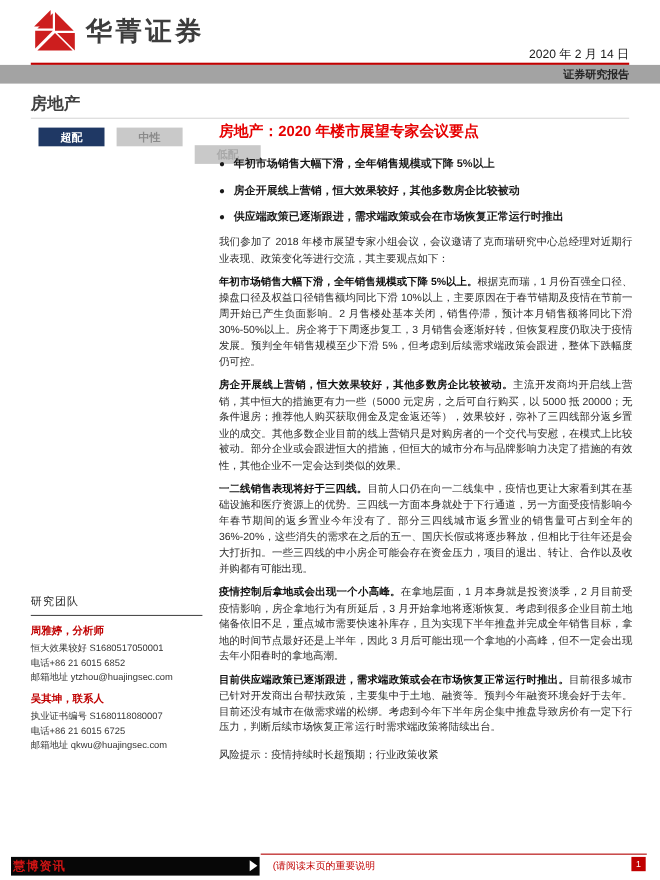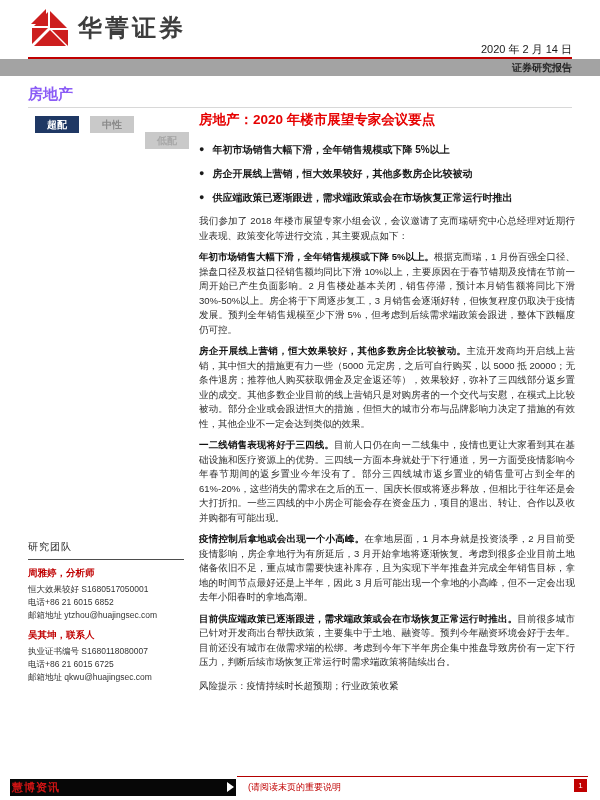--- a/index.html
+++ b/index.html
@@ -13,26 +13,26 @@
   .brand { position:absolute; left:30px; top:8px; display:flex; align-items:center; gap:8px; }
   .brand svg { width:40px; height:40px; display:block; }
   .brand-name { font-size:24px; letter-spacing:3px; color:#3d3d3d; font-weight:600; }
   .report-date { position:absolute; right:28px; top:42px; font-size:11px; color:#1a1a1a; }
   .header-redline { position:absolute; left:28px; right:28px; top:57px; border-top:2px solid #c00000; }
   .header-graybar {
     position:absolute; left:0; right:0; top:59px; height:17px; background:#a3a3a3;
     display:flex; align-items:center; justify-content:flex-end; padding-right:28px;padding-left:12px;
   }
   .report-type { font-size:10px; font-weight:bold; color:#262626; }
-  .sector-title { position:absolute; left:28px; top:85px; font-size:15px; font-weight:bold; color:#8b5cf6; }
+  .sector-title { position:absolute; left:28px; top:85px; font-size:15px; font-weight:bold; color:#404040; }
   .sector-underline { position:absolute; left:28px; right:28px; top:107px; border-top:1px solid #d8d8d8; }
   
   .ratings { position:absolute; left:35px; top:116px; display:flex; gap:11px; }
   .chip {
-    width:44px; height:17px; display:flex; align-items:center; justify-content:center;
+    width:60px; height:17px; display:flex; align-items:center; justify-content:center;
     font-size:10px; font-weight:bold; background:#c9c9c9; color:#8a8a8a; border:none;
   }
   .chip.active { background:#1f3864; color:#ffffff; }
   .chip.dim { color:#a8a8a8;margin-top:16px; }
   
   .main-col { position:absolute; left:199px; top:111px; width:376px; }
   .doc-title { font-size:13.5px; font-weight:bold; color:#e60000; margin-bottom:13px; }
   .bullet { display:flex; gap:8px; margin-bottom:9px; font-size:10px; font-weight:bold; color:#1a1a1a; line-height:15px; }
   .bullet .dot { font-size:9px; line-height:15px; }
   .body-p { font-size:9.5px; line-height:14.5px; text-align:justify; color:#2b2b2b; margin-top:7px; margin-bottom:7px; }
@@ -111,21 +111,21 @@
 
     <p class="body-p">我们参加了 2018 年楼市展望专家小组会议，会议邀请了克而瑞研究中心总经理对近期行业表现、政策变化等进行交流，其主要观点如下：</p>
 
     <p class="body-p">
       <b>年初市场销售大幅下滑，全年销售规模或下降 5%以上。</b><span>根据克而瑞，1 月份百强全口径、操盘口径及权益口径销售额均同比下滑 10%以上，主要原因在于春节错期及疫情在节前一周开始已产生负面影响。2 月售楼处基本关闭，销售停滞，预计本月销售额将同比下滑 30%-50%以上。房企将于下周逐步复工，3 月销售会逐渐好转，但恢复程度仍取决于疫情发展。预判全年销售规模至少下滑 5%，但考虑到后续需求端政策会跟进，整体下跌幅度仍可控。</span>
     </p>
     <p class="body-p">
       <b>房企开展线上营销，恒大效果较好，其他多数房企比较被动。</b><span>主流开发商均开启线上营销，其中恒大的措施更有力一些（5000 元定房，之后可自行购买，以 5000 抵 20000；无条件退房；推荐他人购买获取佣金及定金返还等），效果较好，弥补了三四线部分返乡置业的成交。其他多数企业目前的线上营销只是对购房者的一个交代与安慰，在模式上比较被动。部分企业或会跟进恒大的措施，但恒大的城市分布与品牌影响力决定了措施的有效性，其他企业不一定会达到类似的效果。</span>
     </p>
     <p class="body-p">
-      <b>一二线销售表现将好于三四线。</b><span>目前人口仍在向一二线集中，疫情也更让大家看到其在基础设施和医疗资源上的优势。三四线一方面本身就处于下行通道，另一方面受疫情影响今年春节期间的返乡置业今年没有了。部分三四线城市返乡置业的销售量可占到全年的 61%-20%，这些消失的需求在之后的五一、国庆长假或将逐步释放，但相比于往年还是会大打折扣。一些三四线的中小房企可能会存在资金压力，项目的退出、转让、合作以及收并购都有可能出现。</span>
+      <b>一二线销售表现将好于三四线。</b><span>目前人口仍在向一二线集中，疫情也更让大家看到其在基础设施和医疗资源上的优势。三四线一方面本身就处于下行通道，另一方面受疫情影响今年春节期间的返乡置业今年没有了。部分三四线城市返乡置业的销售量可占到全年的 36%-20%，这些消失的需求在之后的五一、国庆长假或将逐步释放，但相比于往年还是会大打折扣。一些三四线的中小房企可能会存在资金压力，项目的退出、转让、合作以及收并购都有可能出现。</span>
     </p>
     <p class="body-p">
       <b>疫情控制后拿地或会出现一个小高峰。</b><span>在拿地层面，1 月本身就是投资淡季，2 月目前受疫情影响，房企拿地行为有所延后，3 月开始拿地将逐渐恢复。考虑到很多企业目前土地储备依旧不足，重点城市需要快速补库存，且为实现下半年推盘并完成全年销售目标，拿地的时间节点最好还是上半年，因此 3 月后可能出现一个拿地的小高峰，但不一定会出现去年小阳春时的拿地高潮。</span>
     </p>
     <p class="body-p">
       <b>目前供应端政策已逐渐跟进，需求端政策或会在市场恢复正常运行时推出。</b><span>目前很多城市已针对开发商出台帮扶政策，主要集中于土地、融资等。预判今年融资环境会好于去年。目前还没有城市在做需求端的松绑。考虑到今年下半年房企集中推盘导致房价有一定下行压力，判断后续市场恢复正常运行时需求端政策将陆续出台。</span>
     </p>
 
     <p class="risk-line">风险提示：疫情持续时长超预期；行业政策收紧</p>
   </div>

